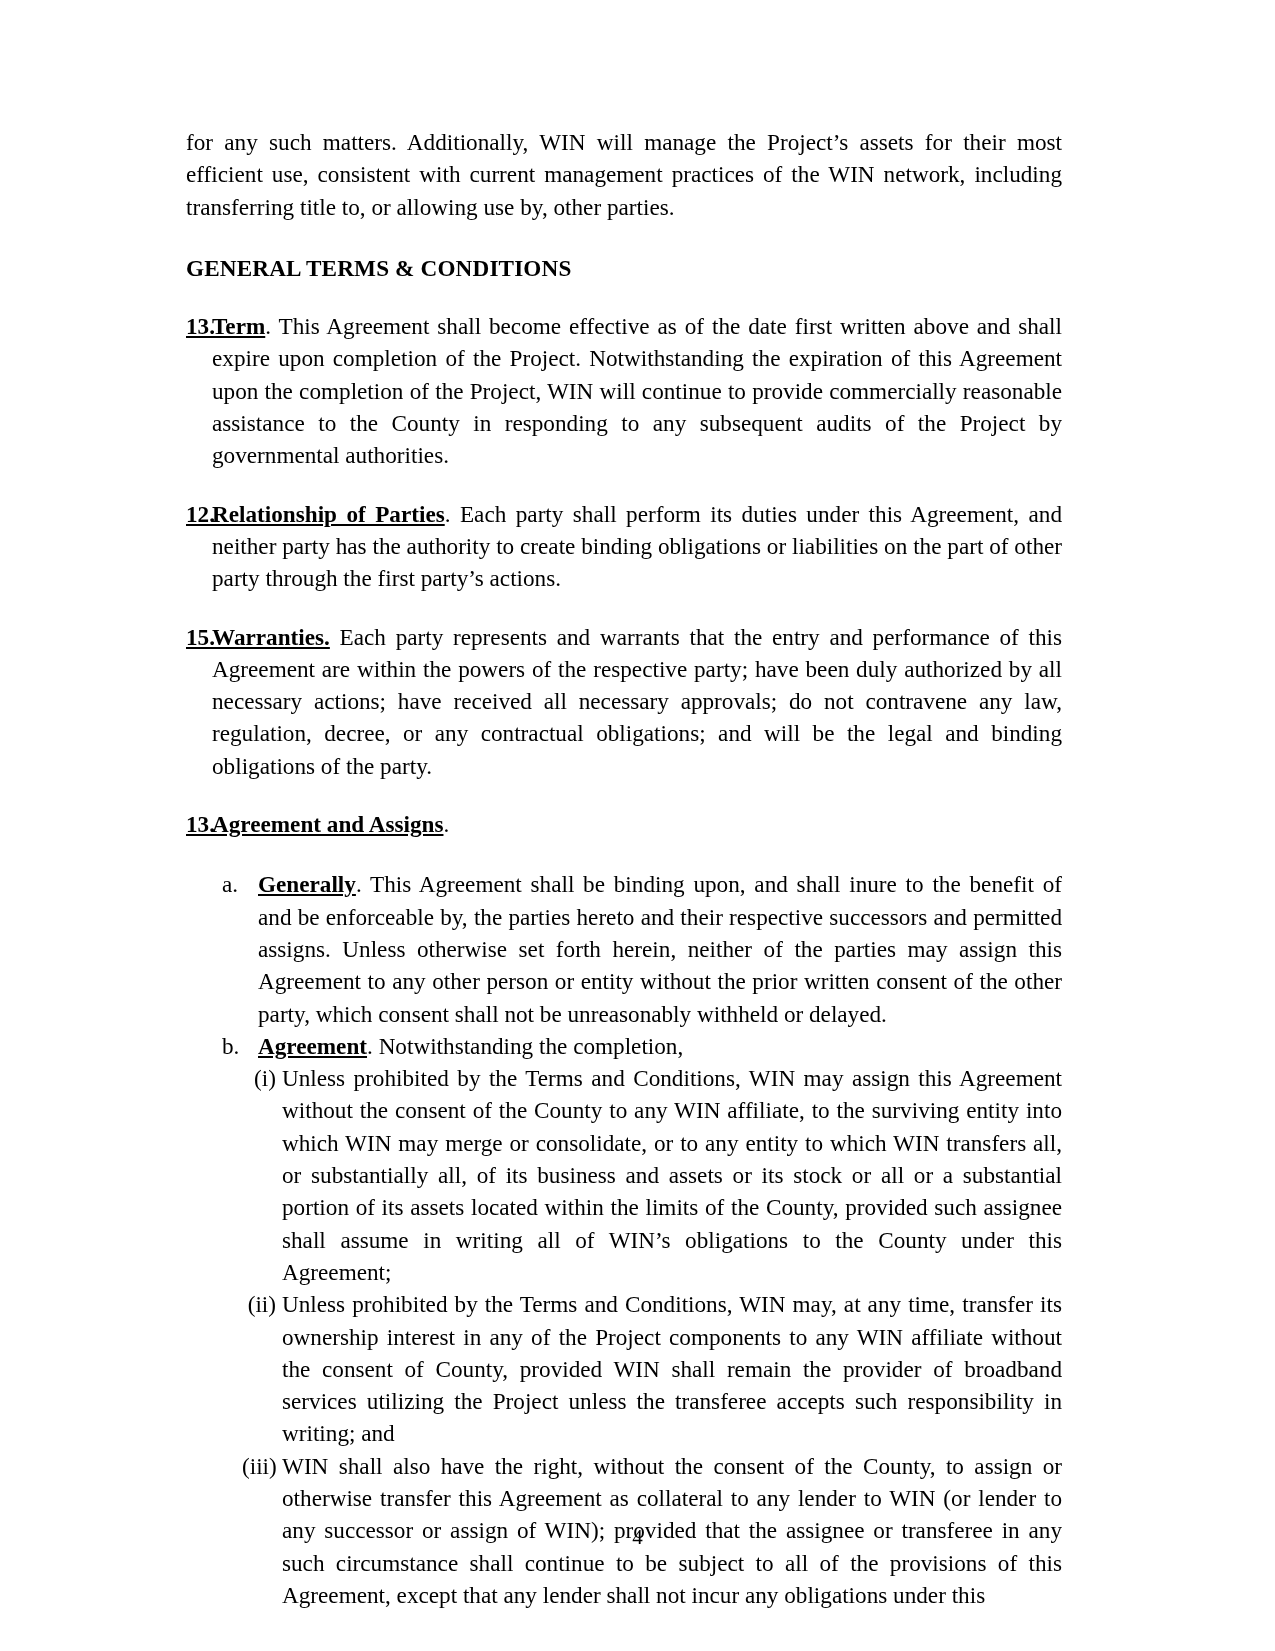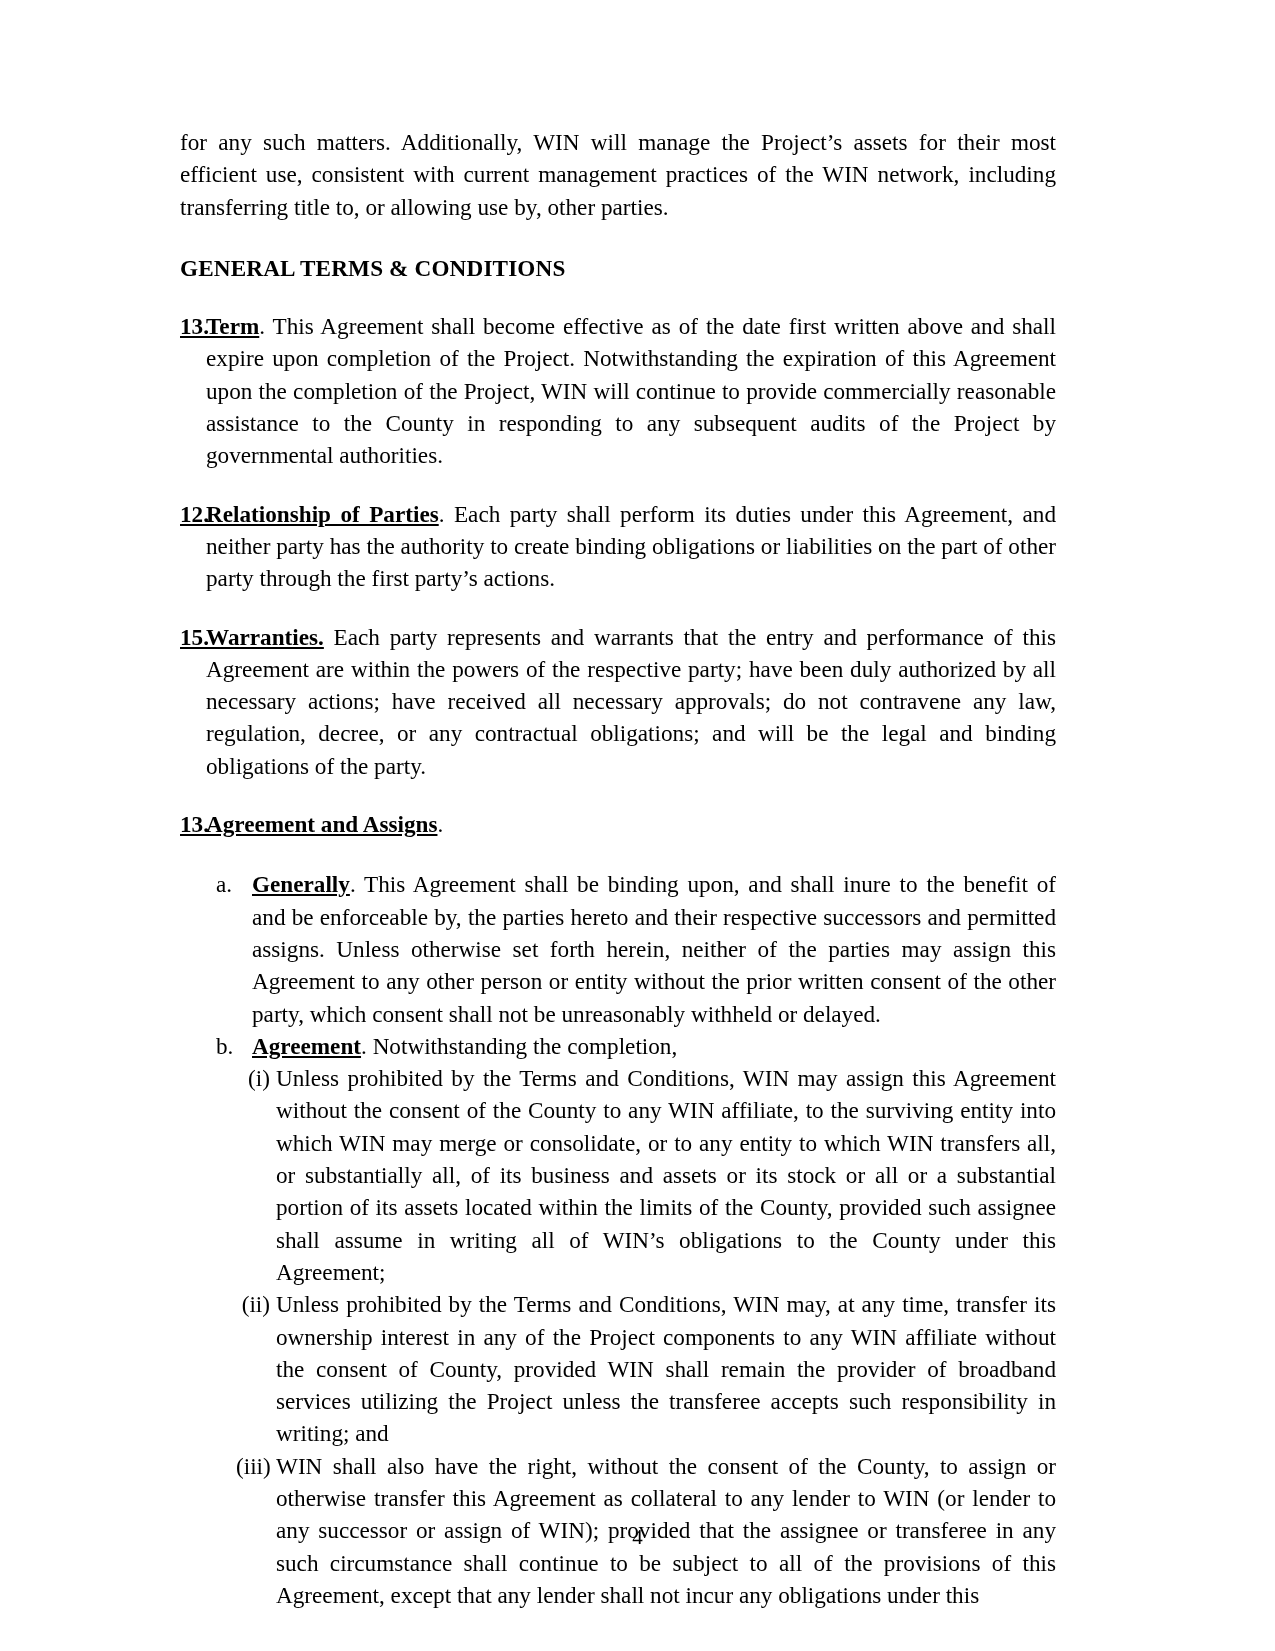--- a/index.html
+++ b/index.html
@@ -14,21 +14,21 @@
   .page {
     position: relative;
     width: 1275px;
     height: 1651px;
     background: #ffffff;
     overflow: hidden;
     box-sizing: border-box;
   }
   .content {
     position: absolute;
-    left: 180px;
+    left: 186px;
     top: 126px;
     width: 876px;
   }
   
   .para {
     font-size: 23.2px;
     line-height: 32.3px;
     text-align: justify;
     text-justify: inter-word;
     margin: 0;

